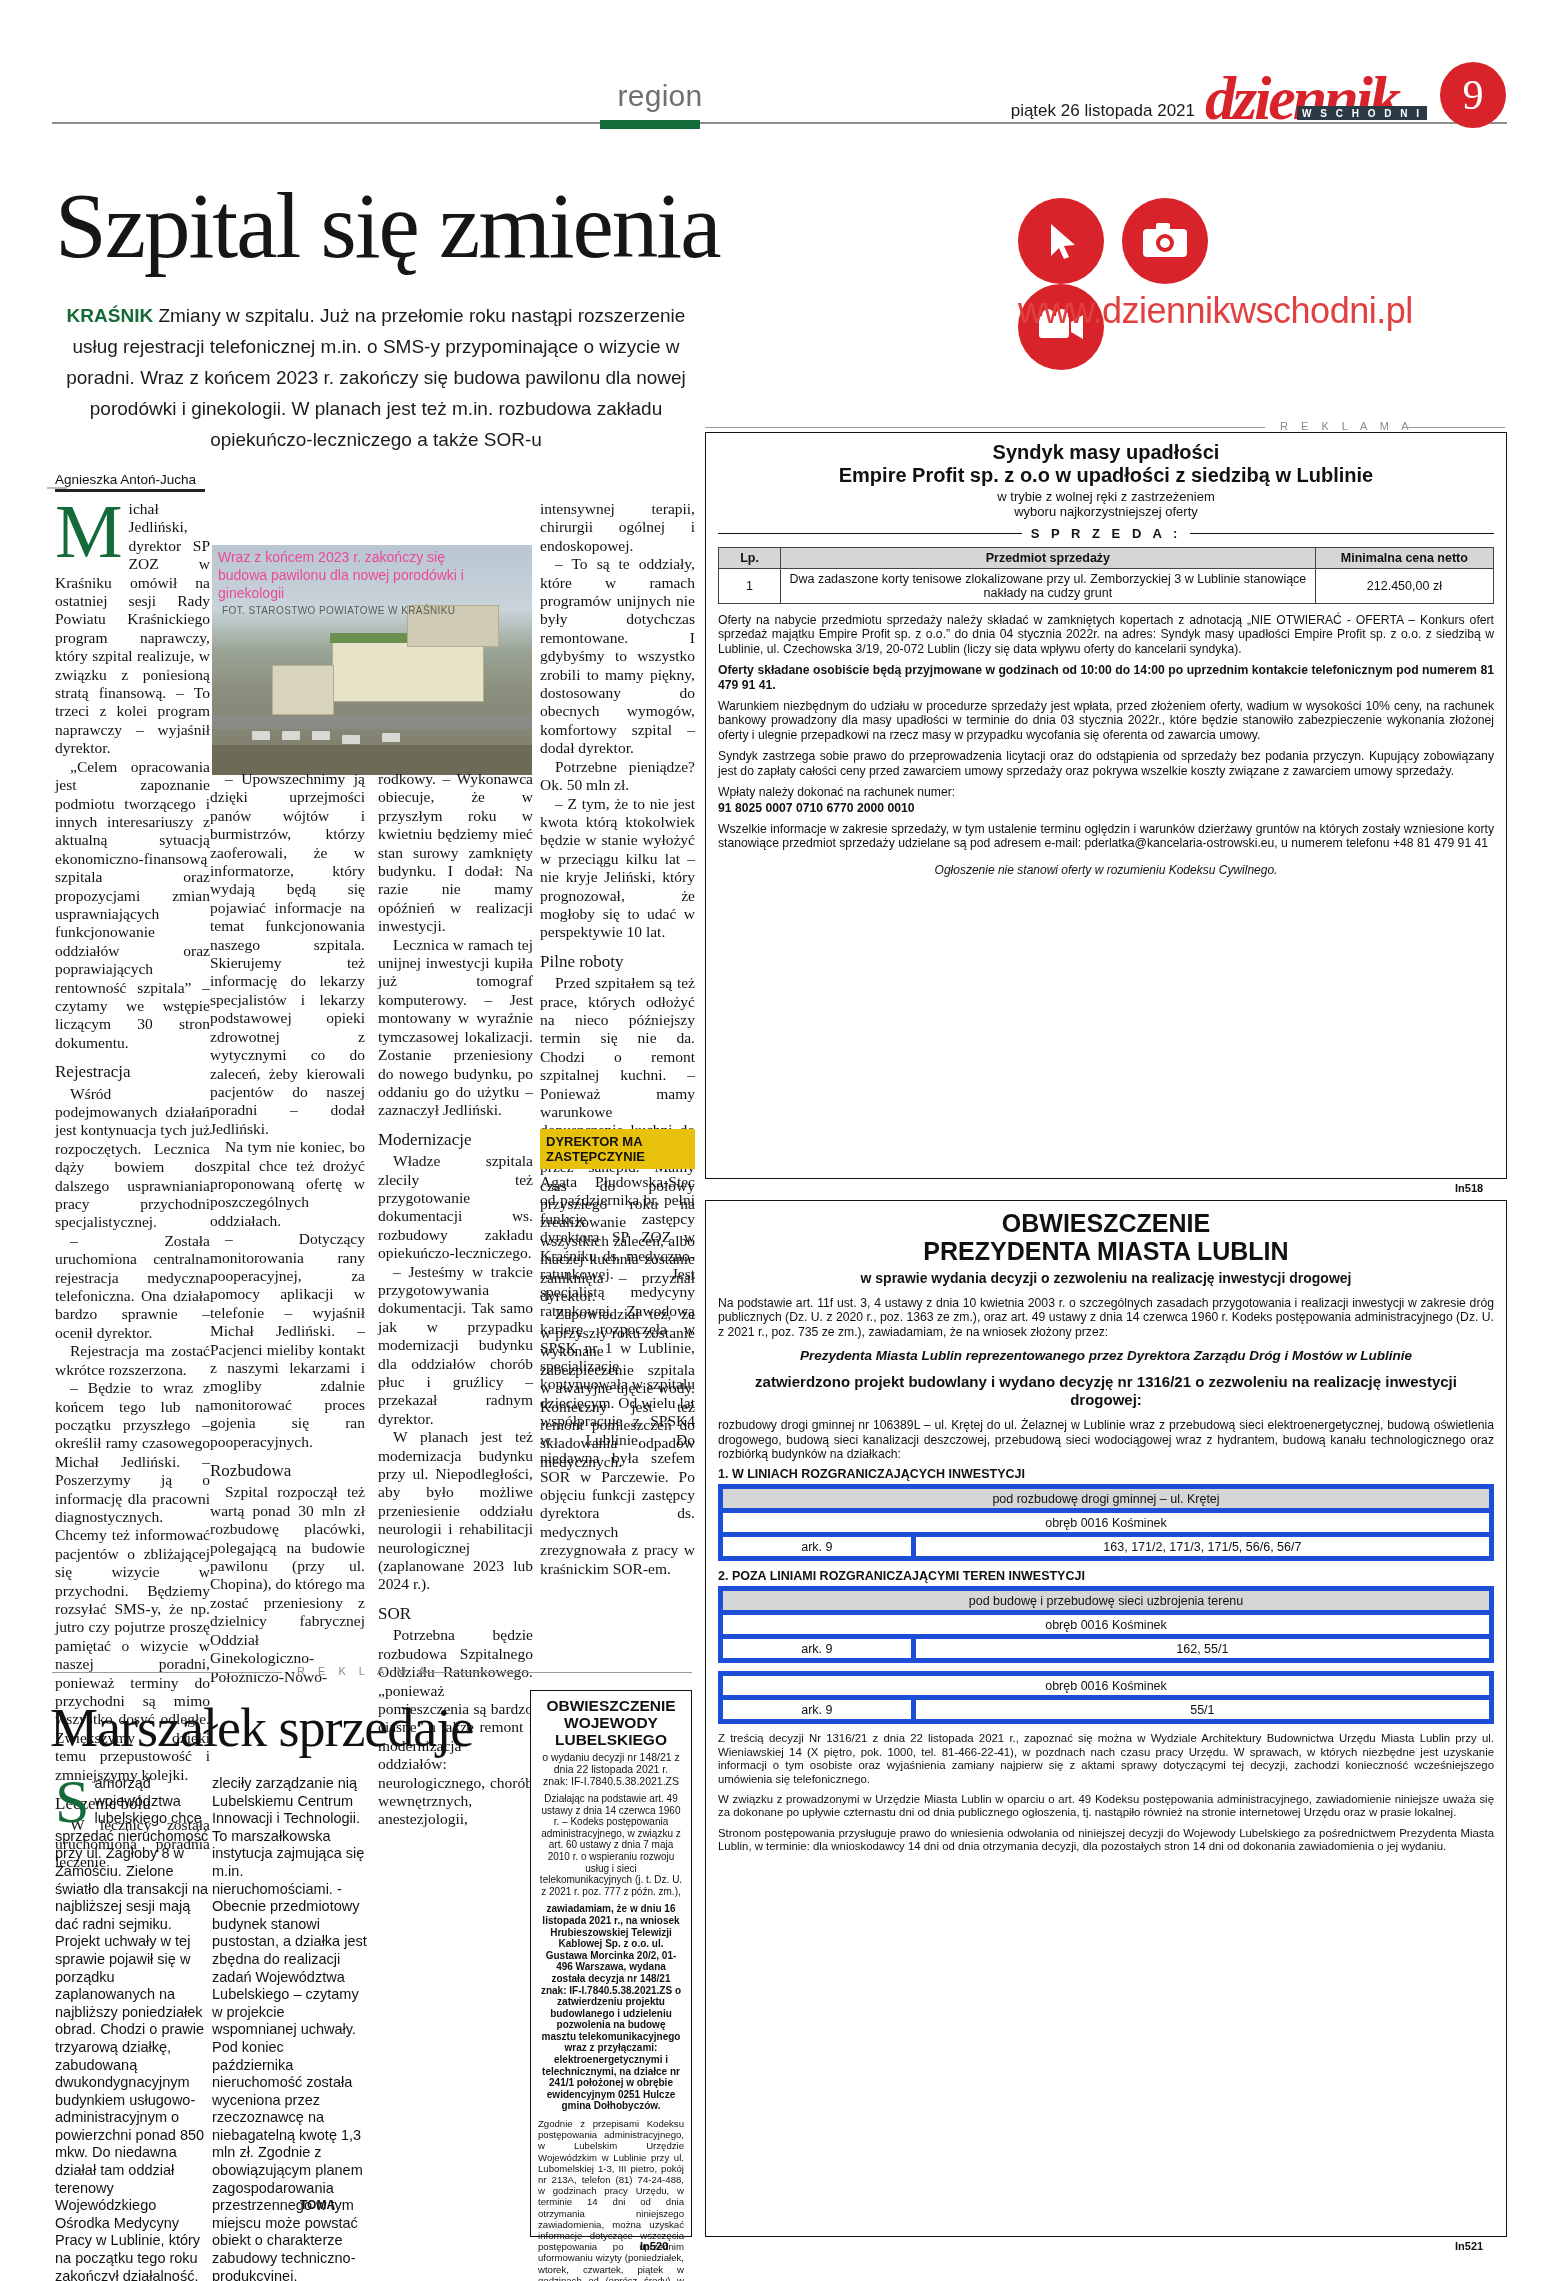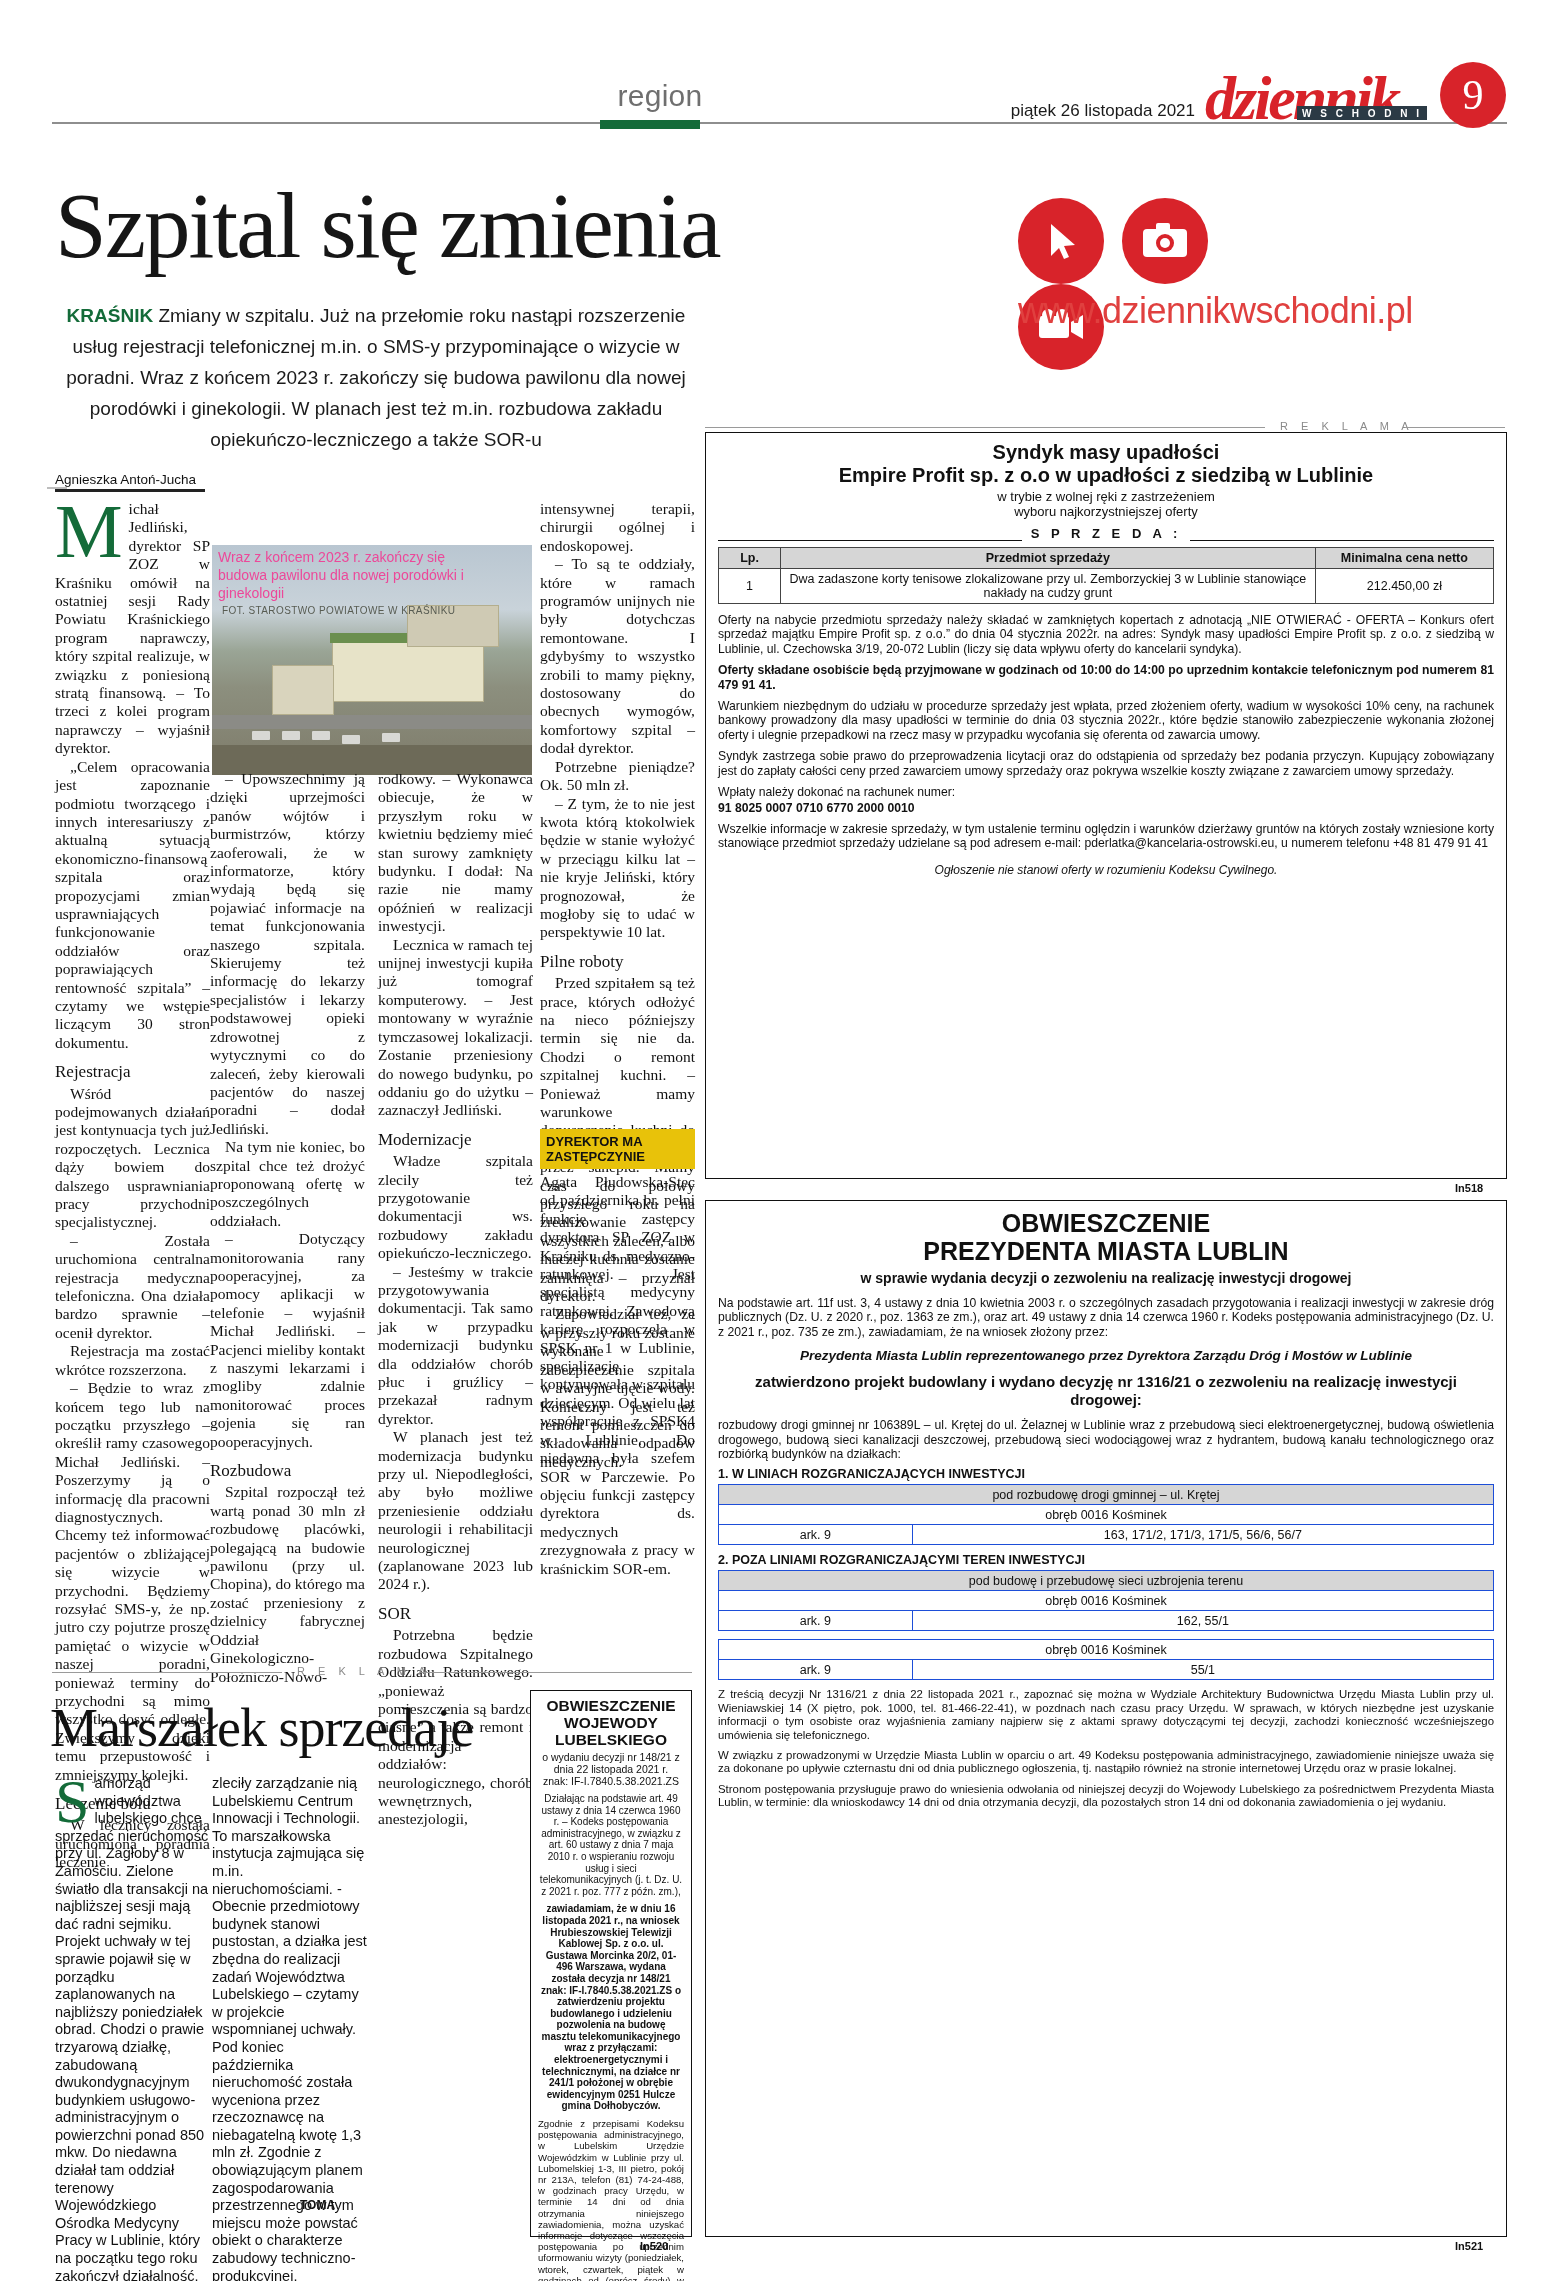--- a/index.html
+++ b/index.html
@@ -107,36 +107,36 @@
   .rekrule{position:absolute;height:14px;}
   .rekrule .ln{position:absolute;top:7px;height:1px;background:#9a9a9a;}
   .rekrule .tx{position:absolute;top:0;font-size:11px;letter-spacing:5px;color:#8a8a8a;}
 
   
   .adbox{position:absolute;border:1.5px solid #111;background:#fff;
          font-family:"Liberation Sans",sans-serif;color:#111;}
   .adbox .pad{padding:8px 12px 8px;}
   .ad-c{text-align:center;}
   .b{font-weight:700;}
-  .sp-hdr{display:flex;align-items:flex-end;justify-content:center;gap:9px;margin:7px 0 6px;}
+  .sp-hdr{display:flex;align-items:center;justify-content:center;gap:9px;margin:7px 0 6px;}
   .sp-hdr .l{flex:1;height:1px;background:#111;}
   .sp-hdr .t{font-size:13px;letter-spacing:4px;font-weight:700;}
 
   table.adt{border-collapse:collapse;width:100%;font-size:12.5px;}
   table.adt th,table.adt td{border:1px solid #444;padding:3px 4px;text-align:center;vertical-align:middle;}
   table.adt th{background:#d6d6d6;font-weight:700;}
 
   .just{text-align:justify;}
   .ad-sm{font-size:12.2px;line-height:14.4px;}
   .ad-xs{font-size:11.4px;line-height:13.4px;}
   .adid{position:absolute;font-size:11px;font-weight:700;}
 
   
   table.lt{border-collapse:collapse;width:100%;font-size:12.5px;margin:3px 0 8px;}
-  table.lt td{border:1px solid #1d4ed8;padding:2.5px 4px;text-align:center;}
+  table.lt td{border:5px solid #1d4ed8;padding:2.5px 4px;text-align:center;}
   table.lt td.hd{background:#d6d6d6;}
   .secttl{font-size:12.5px;font-weight:700;margin:6px 0 2px;}
 
   
   .hl2{position:absolute;left:50px;top:1700px;width:520px;
        font-family:"Liberation Serif",serif;font-size:54px;line-height:56px;letter-spacing:-1px;}
   .b1{left:55px;top:1775px;width:155px;}
   .b2{left:212px;top:1775px;width:155px;}
   .dropcap2{float:left;font-family:"Liberation Serif",serif;font-size:62px;line-height:48px;
             color:#146b39;margin:2px 5px -4px 0;}

